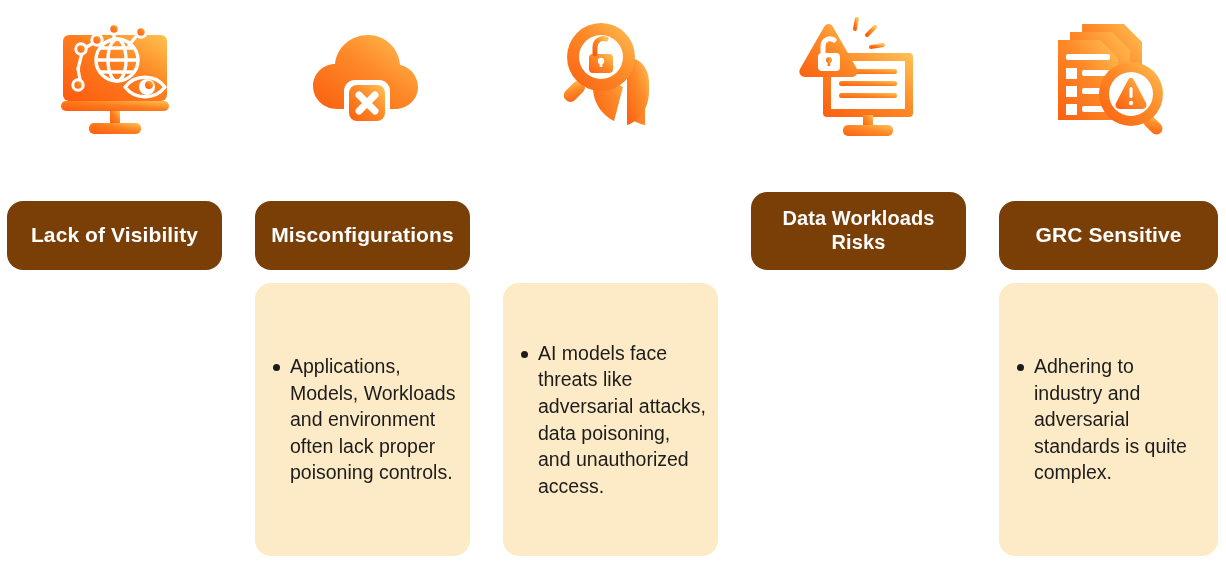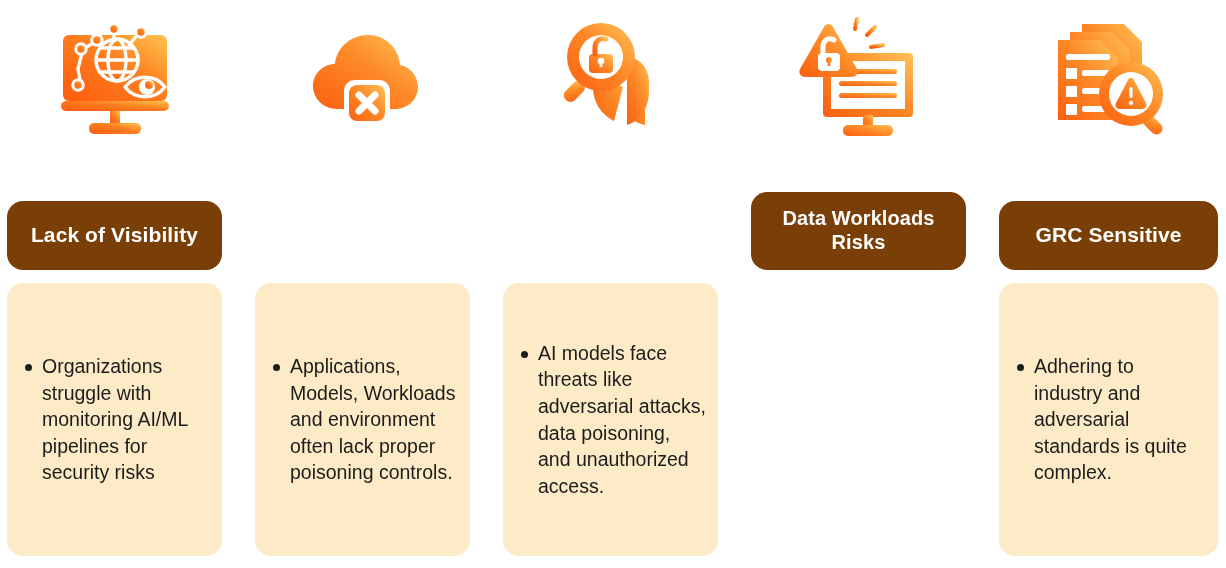--- a/index.html
+++ b/index.html
@@ -161,25 +161,20 @@
             <path d="M48 61 H84"></path>
           </g>
           <g stroke="#ffffff" stroke-width="3.4" fill="none" stroke-linejoin="round">
             <path d="M74 76 C84 63 104 63 114 76 C104 89 84 89 74 76 Z"></path>
           </g>
           <circle cx="96" cy="76" r="8" fill="#ffffff"></circle>
           <circle cx="98" cy="74" r="4" fill="url(#g1)"></circle>
         </svg>
       </div>
       <div class="header-pill one-line">Lack of Visibility</div>
-      <div class="body-card">
-        <ul class="bullet-list">
-          <li class="bullet-item">Organizations struggle with monitoring AI/ML pipelines for security risks</li>
-        </ul>
-      </div>
     </div>
 
     <div class="column">
       <div class="icon-wrap">
         <svg width="118" height="118" viewBox="0 0 118 118">
           <defs>
             <linearGradient id="g2" x1="0" y1="1" x2="1" y2="0">
               <stop offset="0" stop-color="#fb5f10"></stop>
               <stop offset="0.55" stop-color="#fd8a28"></stop>
               <stop offset="1" stop-color="#ffc257"></stop>
@@ -188,20 +183,21 @@
           <path d="M33 93 C19 93 9 82 9 70 C9 58 19 48 31 48 C33 31 47 19 64 19
                    C81 19 95 32 96 49 C107 51 114 61 114 71 C114 83 104 93 91 93 Z" fill="url(#g2)"></path>
           <rect x="40" y="64" width="46" height="46" rx="11" fill="#ffffff"></rect>
           <rect x="45" y="69" width="36" height="36" rx="8" fill="url(#g2)"></rect>
           <g stroke="#ffffff" stroke-width="7" stroke-linecap="round">
             <path d="M55 79 L71 95"></path>
             <path d="M71 79 L55 95"></path>
           </g>
         </svg>
       </div>
+      <div class="header-pill one-line">Misconfigurations</div>
       <div class="body-card">
         <ul class="bullet-list">
           <li class="bullet-item">Applications, Models, Workloads and environment often lack proper poisoning controls.</li>
         </ul>
       </div>
     </div>
 
     <div class="column">
       <div class="icon-wrap">
         <svg width="124" height="124" viewBox="0 0 124 124">

